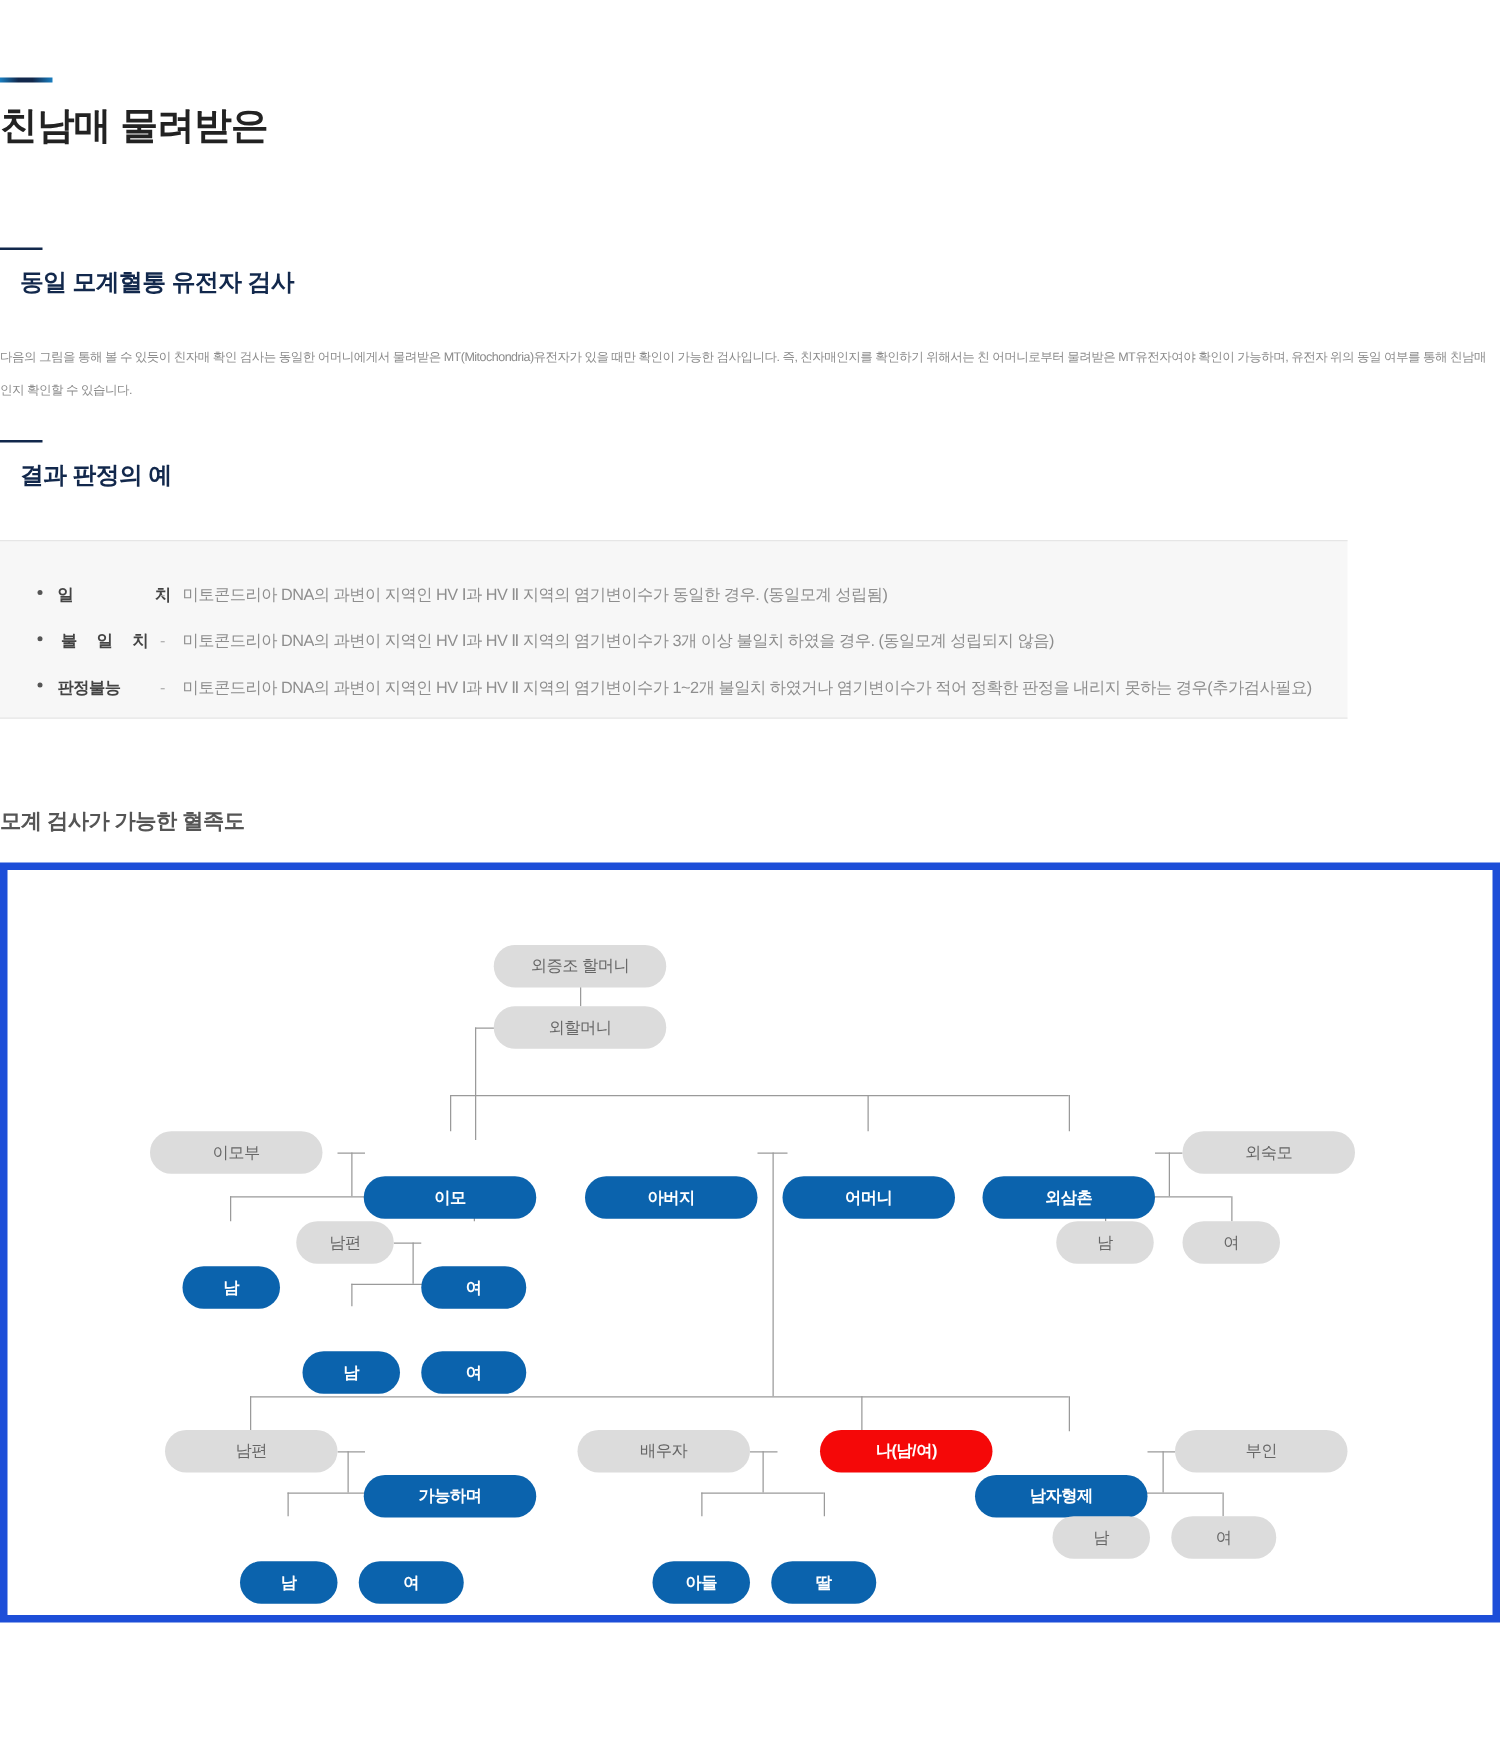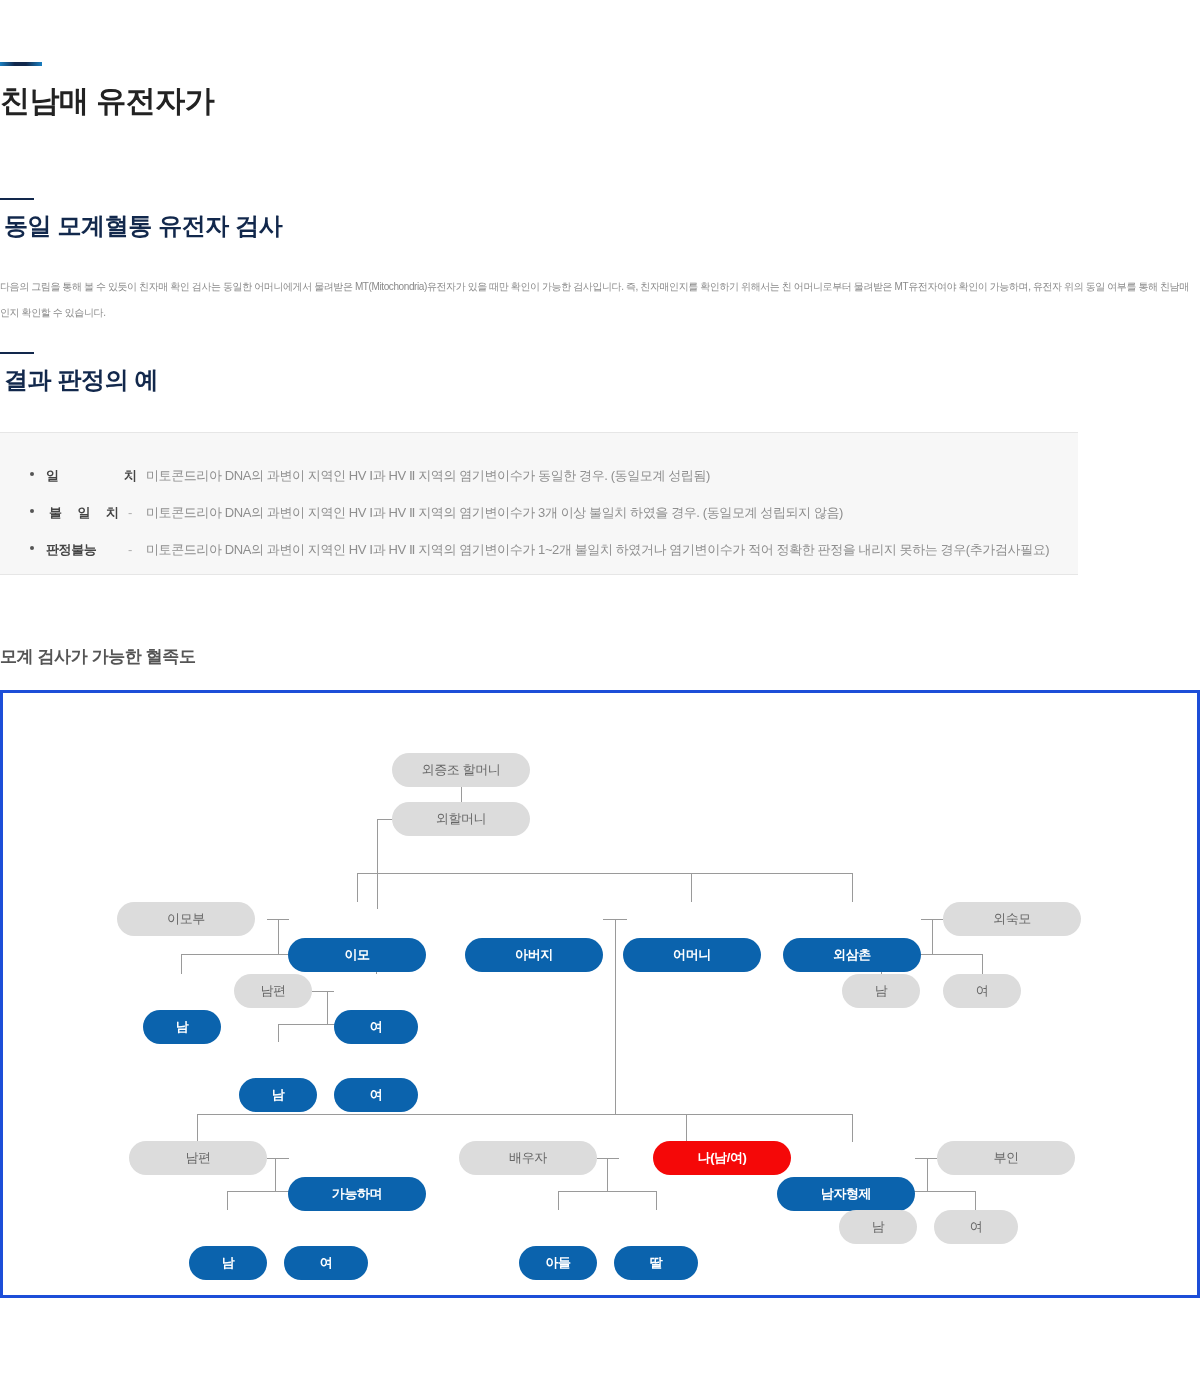--- a/index.html
+++ b/index.html
@@ -22,22 +22,22 @@
   }
   .page-title {
     font-size: 30px; font-weight: bold; color: #222;
     letter-spacing: -0.5px; line-height: 1.1; margin: 0;
   }
 
   
   .section-head { position: absolute; left: 0; }
   .sec-accent { width: 34px; height: 2px; background: #12284c; margin-bottom: 12px; }
   .sec-title {
-    font-size: 24px; font-weight: bold; color: #12284c;
-    letter-spacing: -0.4px; margin: 4px; line-height: 1.2;
+    font-size: 19px; font-weight: bold; color: #12284c;
+    letter-spacing: -0.4px; margin: 16px; line-height: 1.2;
   }
 
   #sec-gene { top: 198px; }
   #sec-result { top: 352px; }
 
   .body-text {
     position: absolute; left: 0; top: 264px; width: 1196px;
     font-size: 10px; line-height: 26px; color: #8a8a8a;
     letter-spacing: -0.4px;
   }
@@ -67,21 +67,21 @@
   .li-desc { color: #8e8e8e; }
 
   
   .tree-title {
     position: absolute; left: 0; top: 645px;
     font-size: 17px; font-weight: bold; color: #555; letter-spacing: -0.4px;
   }
   .tree-box {
     position: absolute; left: 0; top: 690px;
     width: 1200px; height: 608px;
-    border: 3px solid #1d4ed8; background: #fff;
+    border: 6px solid #1d4ed8; background: #fff;
   }
   .tree-canvas { position: absolute; inset: 0; }
 
   .node {
     position: absolute; height: 34px; border-radius: 17px;
     display: flex; align-items: center; justify-content: center;
     font-size: 13px; letter-spacing: -0.4px; z-index: 2; white-space: nowrap;
   }
   .node.grey { background: #dcdcdc; color: #666; font-weight: normal; }
   .node.blue { background: #0b63ad; color: #fff; font-weight: bold; margin-top: 36px; }
@@ -91,21 +91,21 @@
   .line.h { height: 1px; }
   .line.v { width: 1px; }
 </style>
 </head>
 <body>
 
 <div class="page">
 
   <div class="page-title-wrap">
     <div class="title-accent"></div>
-    <h1 class="page-title">친남매 유전자가</h1>
+    <h1 class="page-title">친남매 물려받은</h1>
   </div>
 
   <div class="section-head" id="sec-gene">
     <div class="sec-accent"></div>
     <h2 class="sec-title">동일 모계혈통 유전자 검사</h2>
   </div>
 
   <p class="body-text">다음의 그림을 통해 볼 수 있듯이 친자매 확인 검사는 동일한 어머니에게서 물려받은 MT(Mitochondria)유전자가 있을 때만 확인이 가능한 검사입니다. 즉, 친자매인지를 확인하기 위해서는 친 어머니로부터 물려받은 MT유전자여야 확인이 가능하며, 유전자 위의 동일 여부를 통해 친남매인지 확인할 수 있습니다.</p>
 
   <div class="section-head" id="sec-result">

